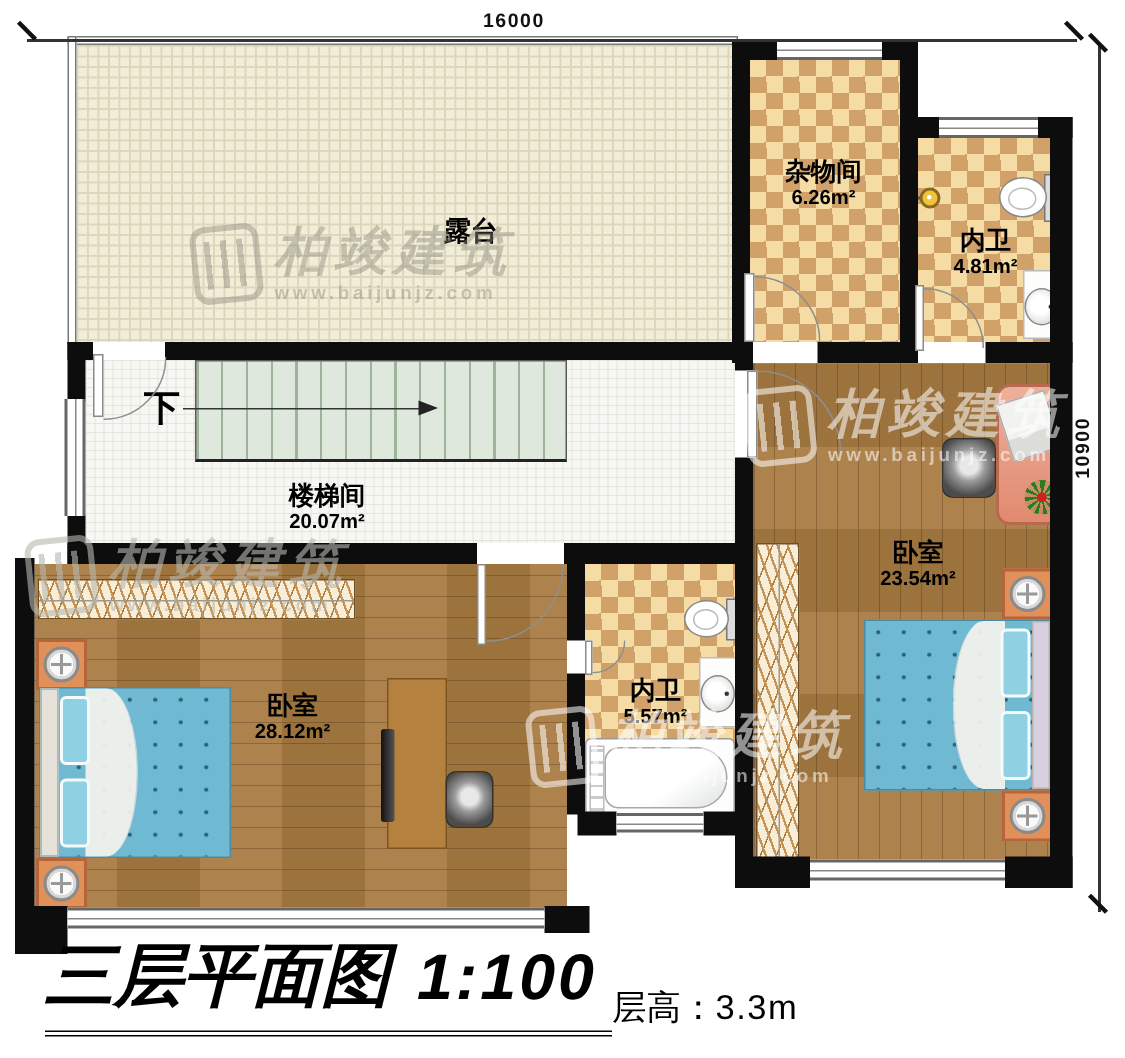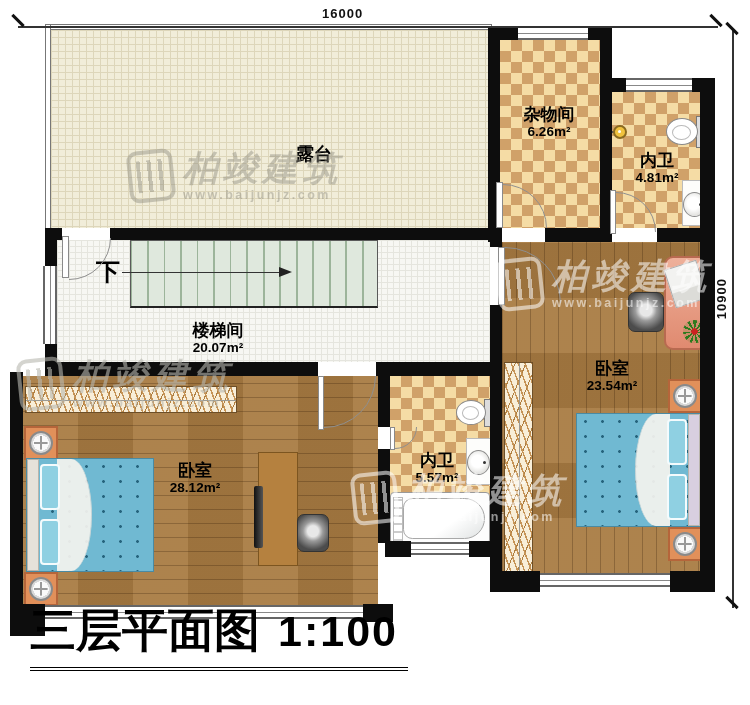--- a/index.html
+++ b/index.html
@@ -306,17 +306,20 @@
 
   <div class="abs dimtext" style="left:322px;top:6px;">16000</div>
   <div class="abs dimline" style="left:18px;top:26px;width:700px;height:2px;"></div>
   <div class="abs tick" style="left:10px;top:19px;"></div>
   <div class="abs tick" style="left:708px;top:19px;"></div>
   <div class="abs dimline" style="left:732px;top:30px;width:2px;height:578px;"></div>
   <div class="abs tick" style="left:724px;top:27px;"></div>
   <div class="abs tick" style="left:724px;top:601px;"></div>
   <div class="abs dimtext vert" style="left:714px;top:278px;">10900</div>
 
-  <div class="abs tblock" style="left:30px;top:600px;">
+  <div class="abs tblock" style="left:30px;top:620px;font-style:italic;">
     <span class="t1">三层平面图</span><span class="t2">1:100</span>
   </div>
+  <div class="abs info" style="left:408px;top:656px;">
+    <span>层高：</span><span style="letter-spacing:1px;">3.3m</span>
+  </div>
 
 </div>
 
 </body></html>

